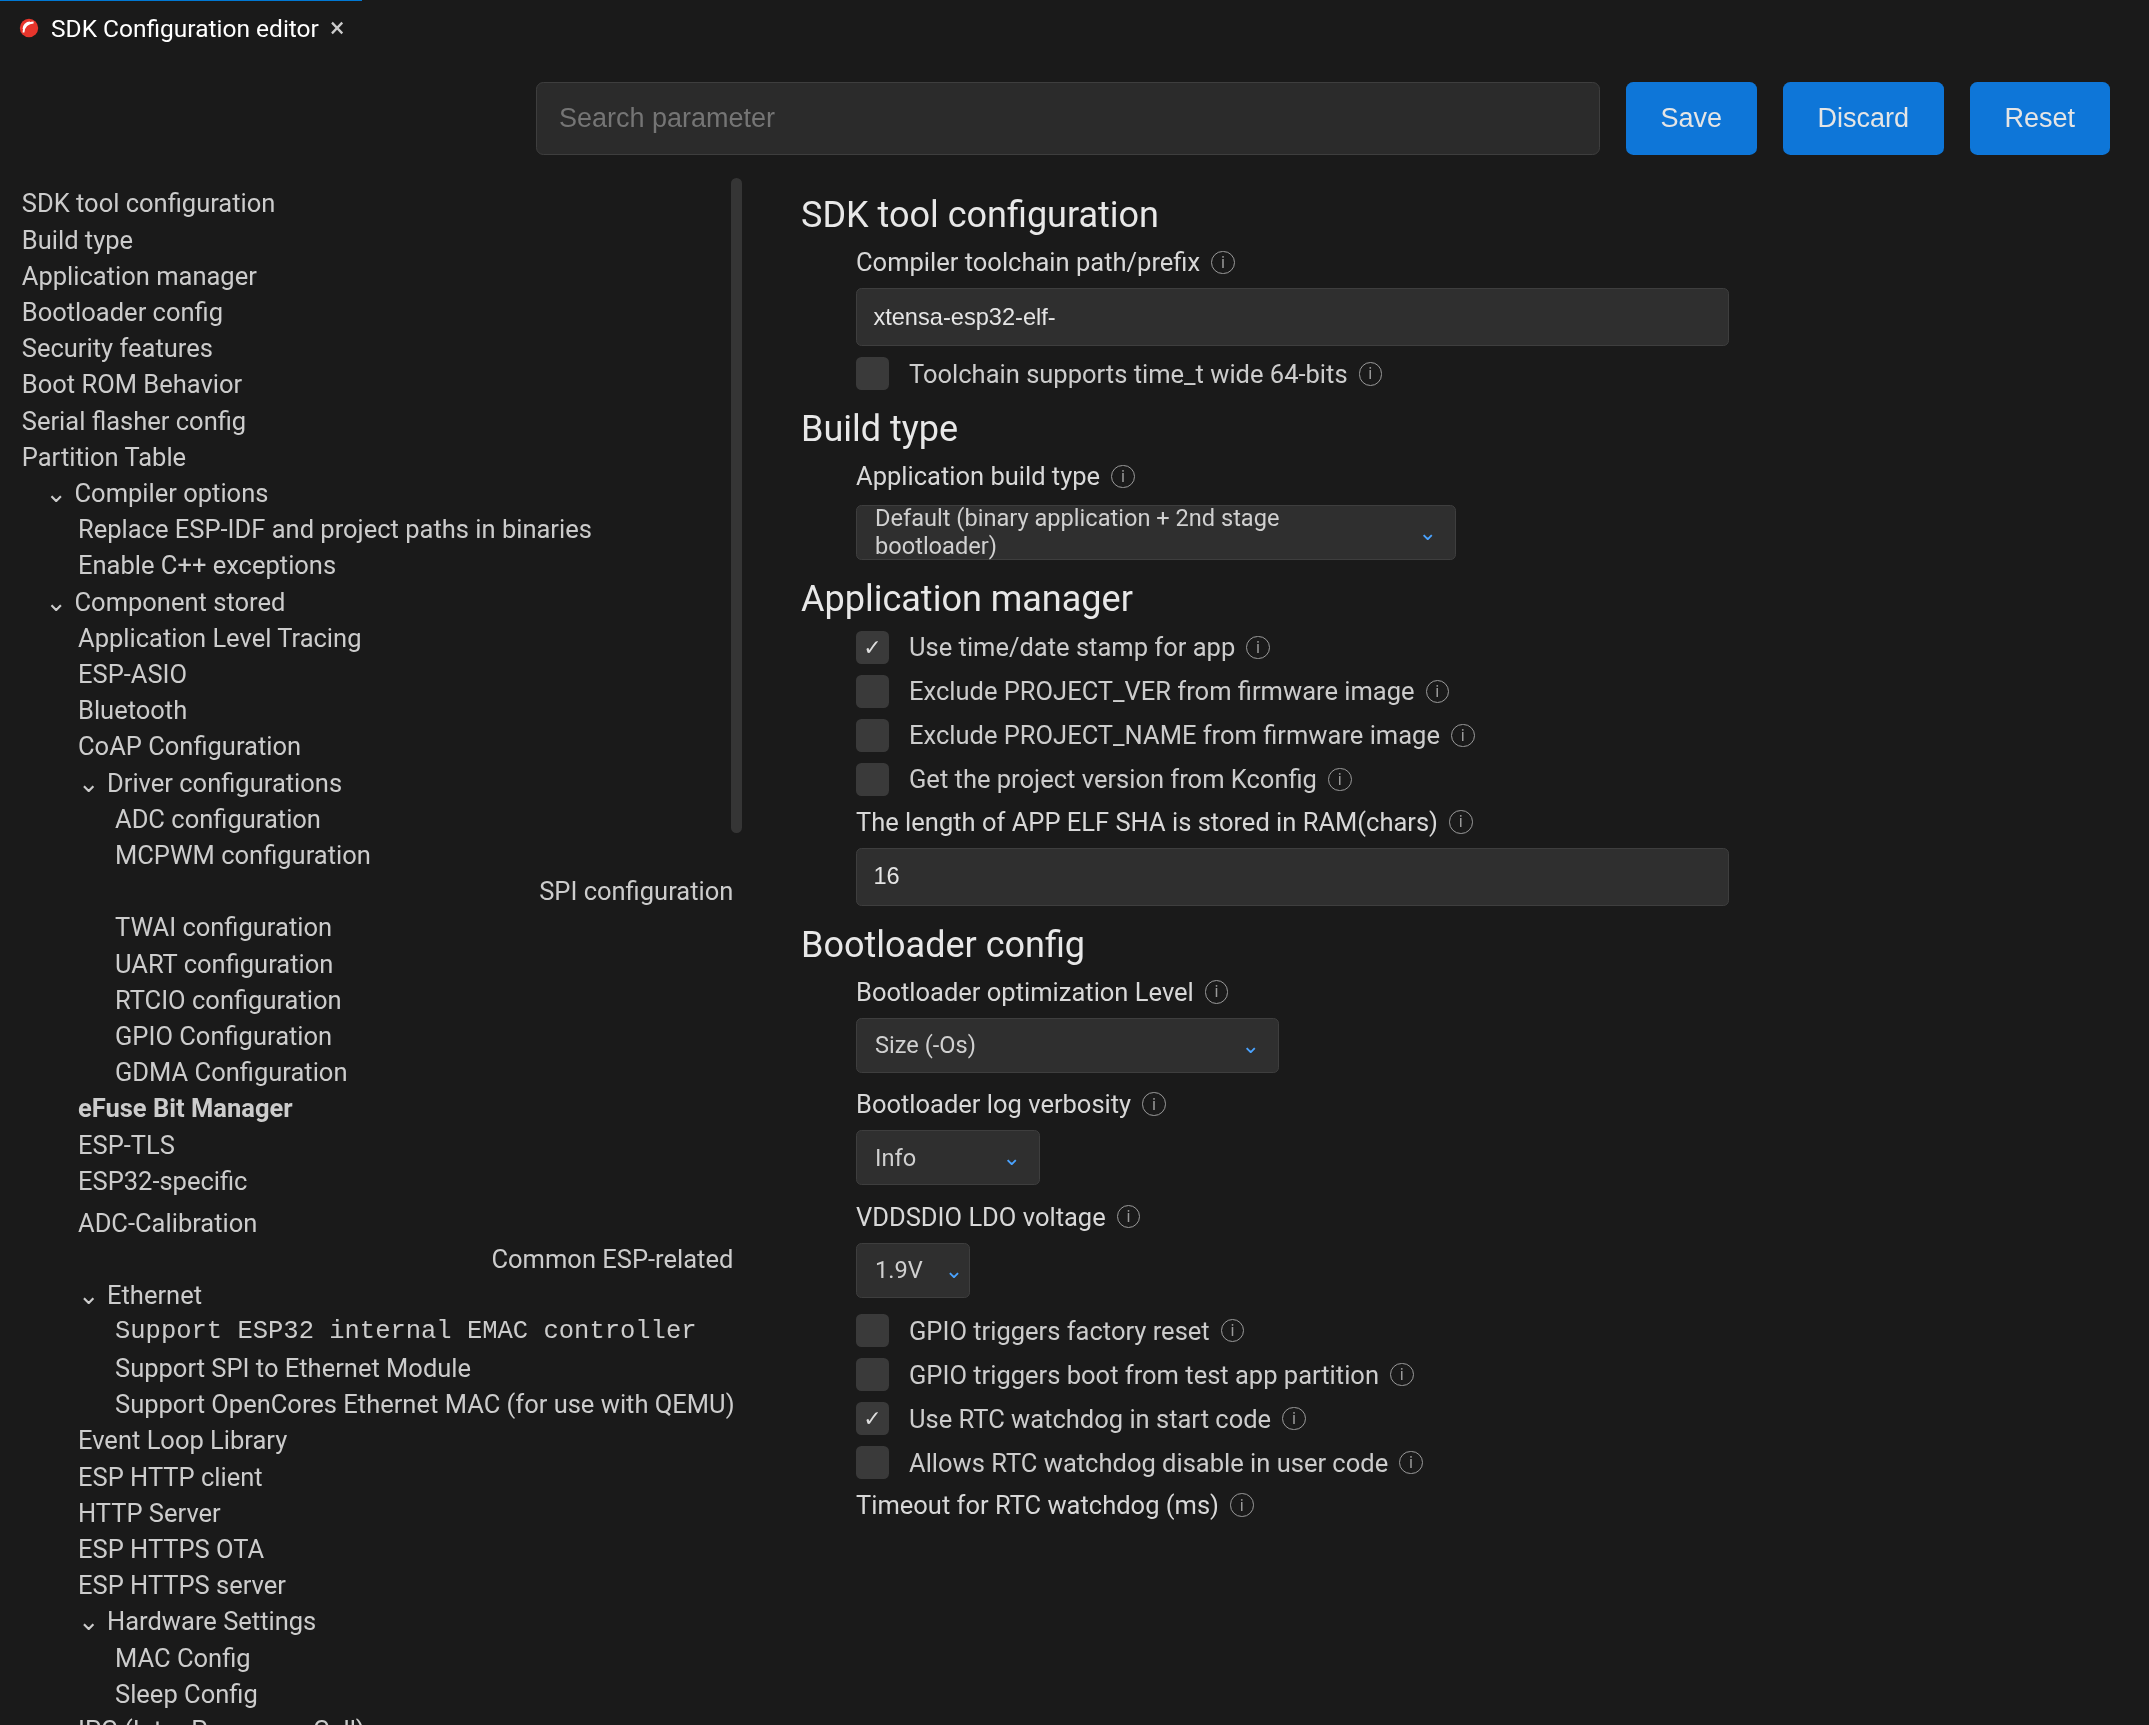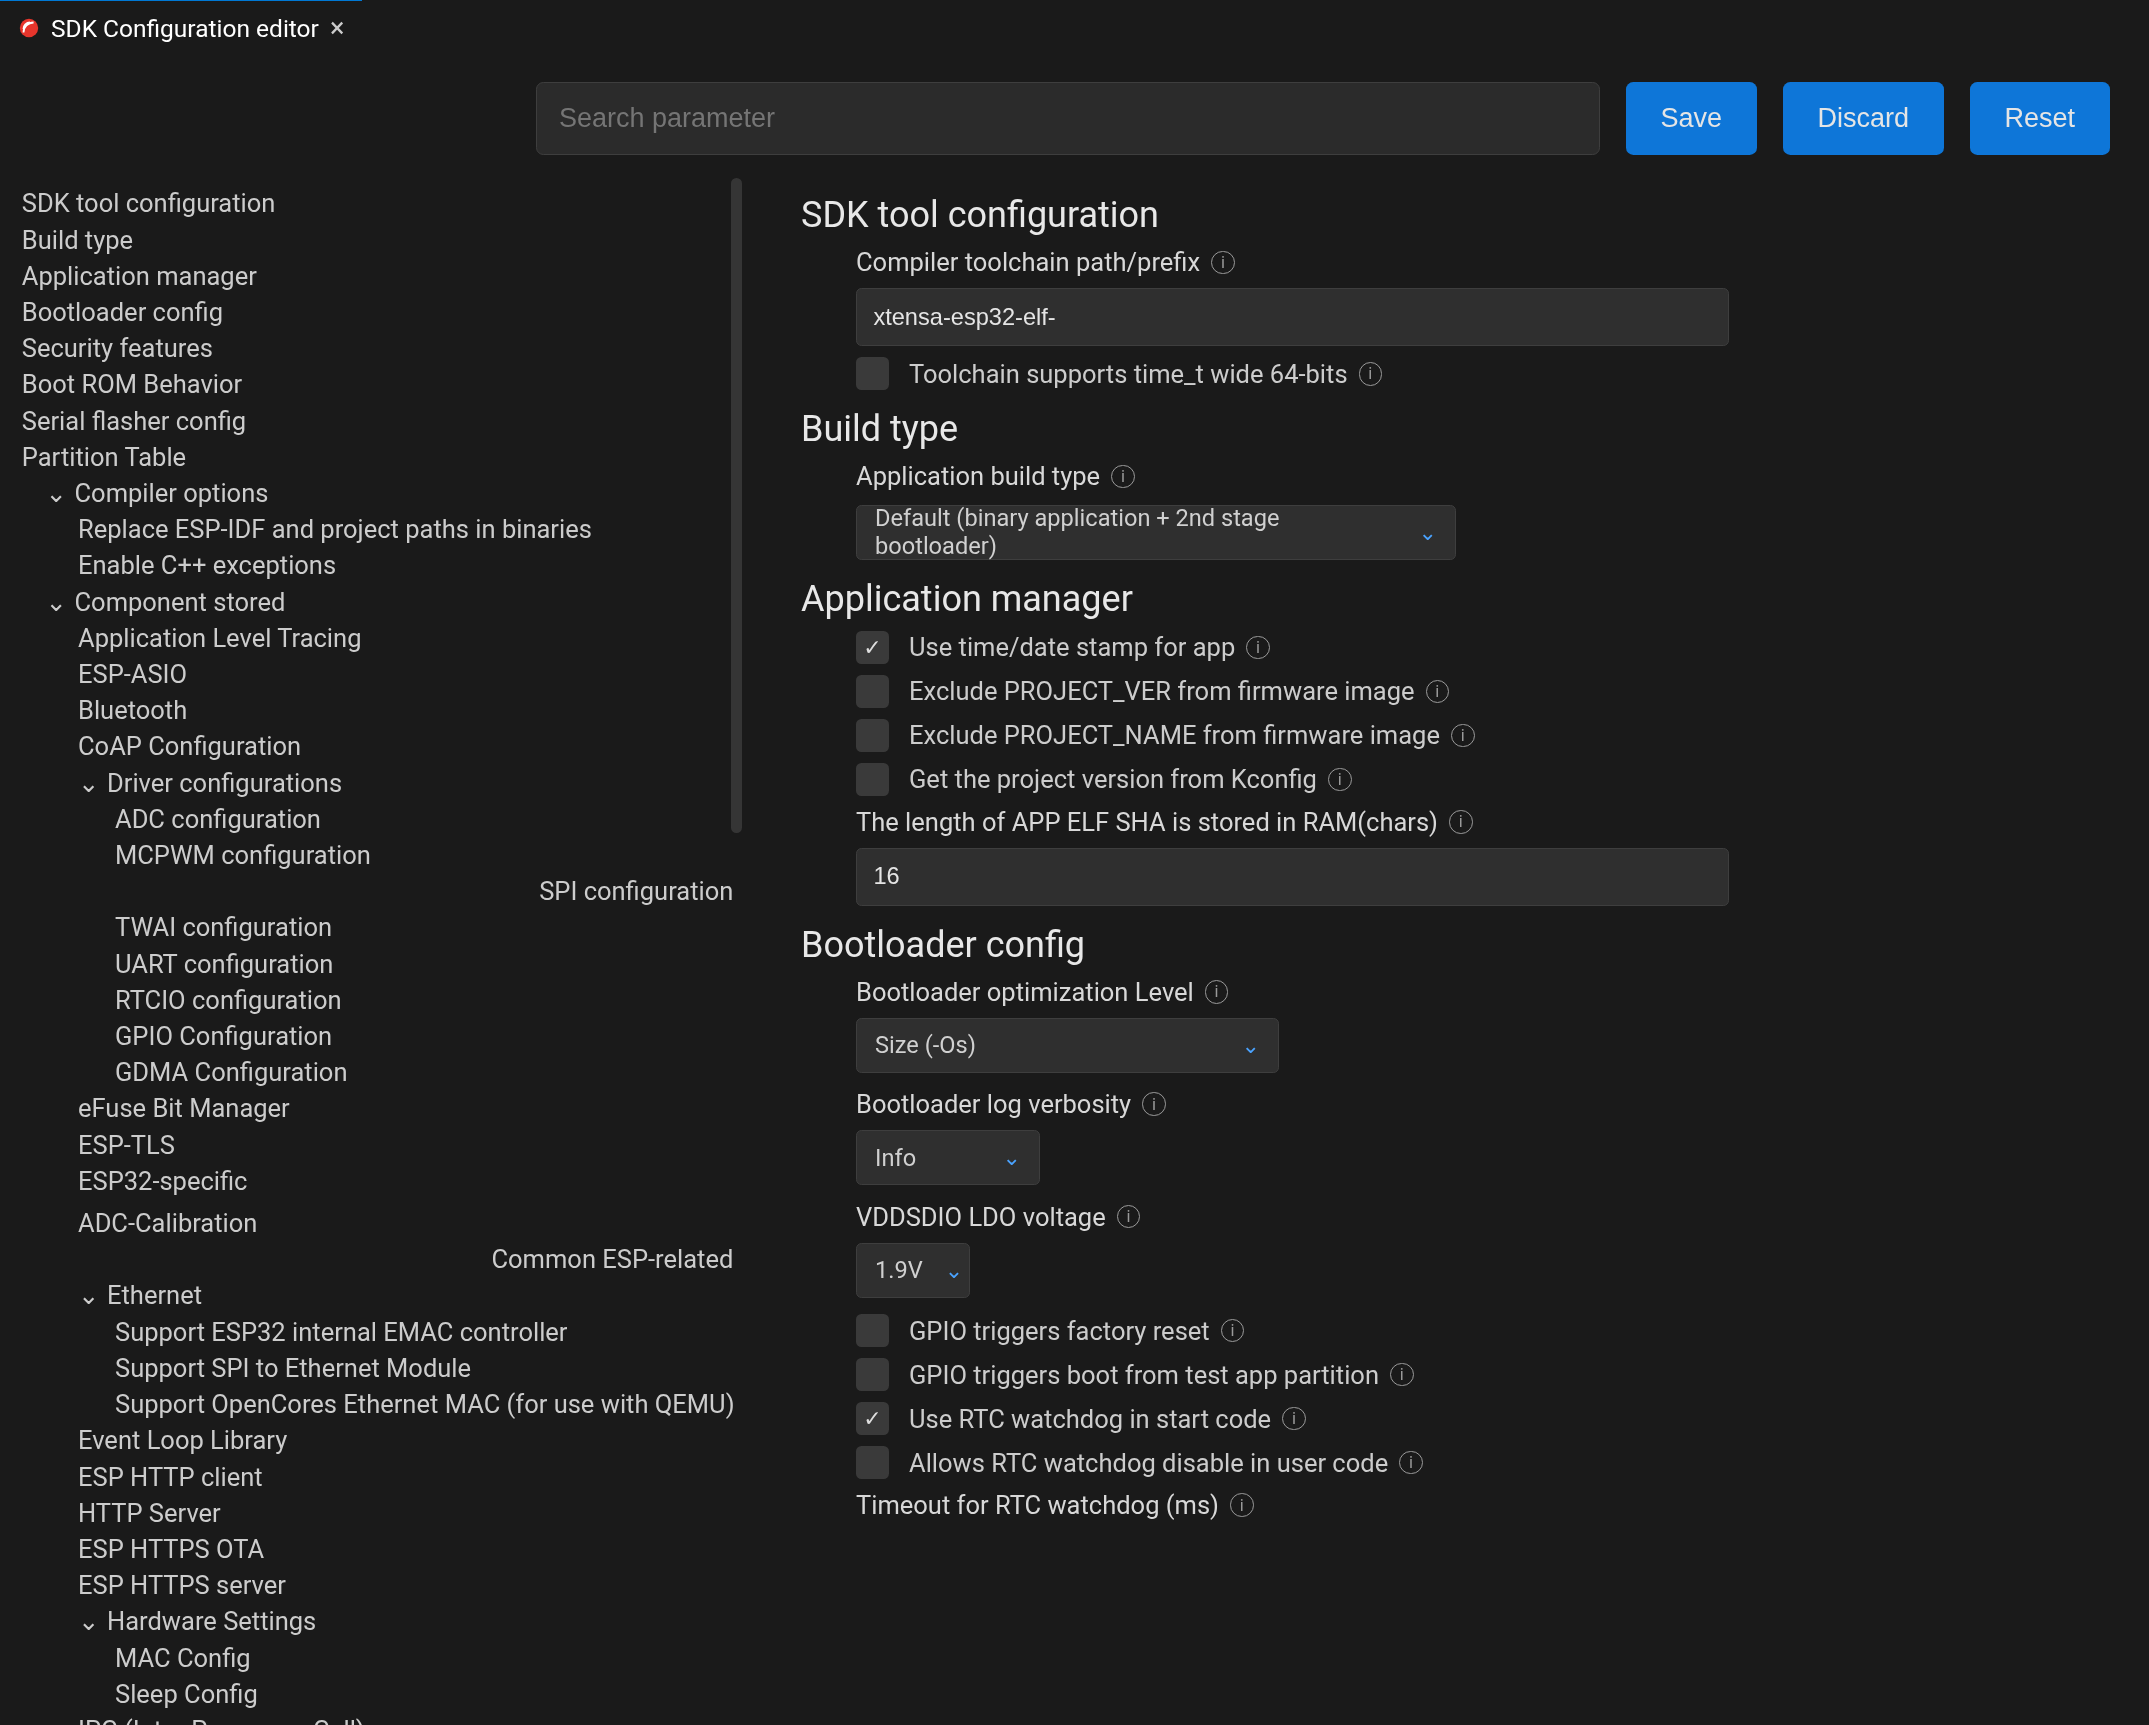--- a/index.html
+++ b/index.html
@@ -217,30 +217,30 @@
         <span>Driver configurations</span>
       </div>
       <div class="s-item lvl2" style="padding-left: 95px;">ADC configuration</div>
       <div class="s-item lvl2" style="padding-left: 95px;">MCPWM configuration</div>
       <div class="s-item lvl2" style="padding-left: 95px; text-align: right;">SPI configuration</div>
       <div class="s-item lvl2" style="padding-left: 95px;">TWAI configuration</div>
       <div class="s-item lvl2" style="padding-left: 95px;">UART configuration</div>
       <div class="s-item lvl2" style="padding-left: 95px;">RTCIO configuration</div>
       <div class="s-item lvl2" style="padding-left: 95px;">GPIO Configuration</div>
       <div class="s-item lvl2" style="padding-left: 95px;">GDMA Configuration</div>
-      <div class="s-item lvl1" style="padding-left: 58px;">eFuse Bit Manager</div>
+      <div class="s-item lvl1" style="padding-left: 58px; font-weight: bold;">eFuse Bit Manager</div>
       <div class="s-item lvl1" style="padding-left: 58px;">ESP-TLS</div>
       <div class="s-item lvl1" style="padding-left: 58px;">ESP32-specific</div>
       <div class="s-item lvl1" style="padding-left: 58px; margin-top: 6px;">ADC-Calibration</div>
       <div class="s-item lvl1" style="padding-left: 58px; text-align: right;">Common ESP-related</div>
       <div class="s-exp lvl1" style="padding-left: 58px;">
         <span class="chev">⌄</span>
         <span>Ethernet</span>
       </div>
-      <div class="s-item lvl2" style="padding-left: 95px;">Support ESP32 internal EMAC controller</div>
+      <div class="s-item lvl2" style="padding-left: 95px; font-family: Liberation Mono, monospace;">Support ESP32 internal EMAC controller</div>
       <div class="s-item lvl2" style="padding-left: 95px;">Support SPI to Ethernet Module</div>
       <div class="s-item lvl2" style="padding-left: 95px;">Support OpenCores Ethernet MAC (for use with QEMU)</div>
       <div class="s-item lvl1" style="padding-left: 58px;">Event Loop Library</div>
       <div class="s-item lvl1" style="padding-left: 58px;">ESP HTTP client</div>
       <div class="s-item lvl1" style="padding-left: 58px;">HTTP Server</div>
       <div class="s-item lvl1" style="padding-left: 58px;">ESP HTTPS OTA</div>
       <div class="s-item lvl1" style="padding-left: 58px;">ESP HTTPS server</div>
       <div class="s-exp lvl1" style="padding-left: 58px;">
         <span class="chev">⌄</span>
         <span>Hardware Settings</span>

